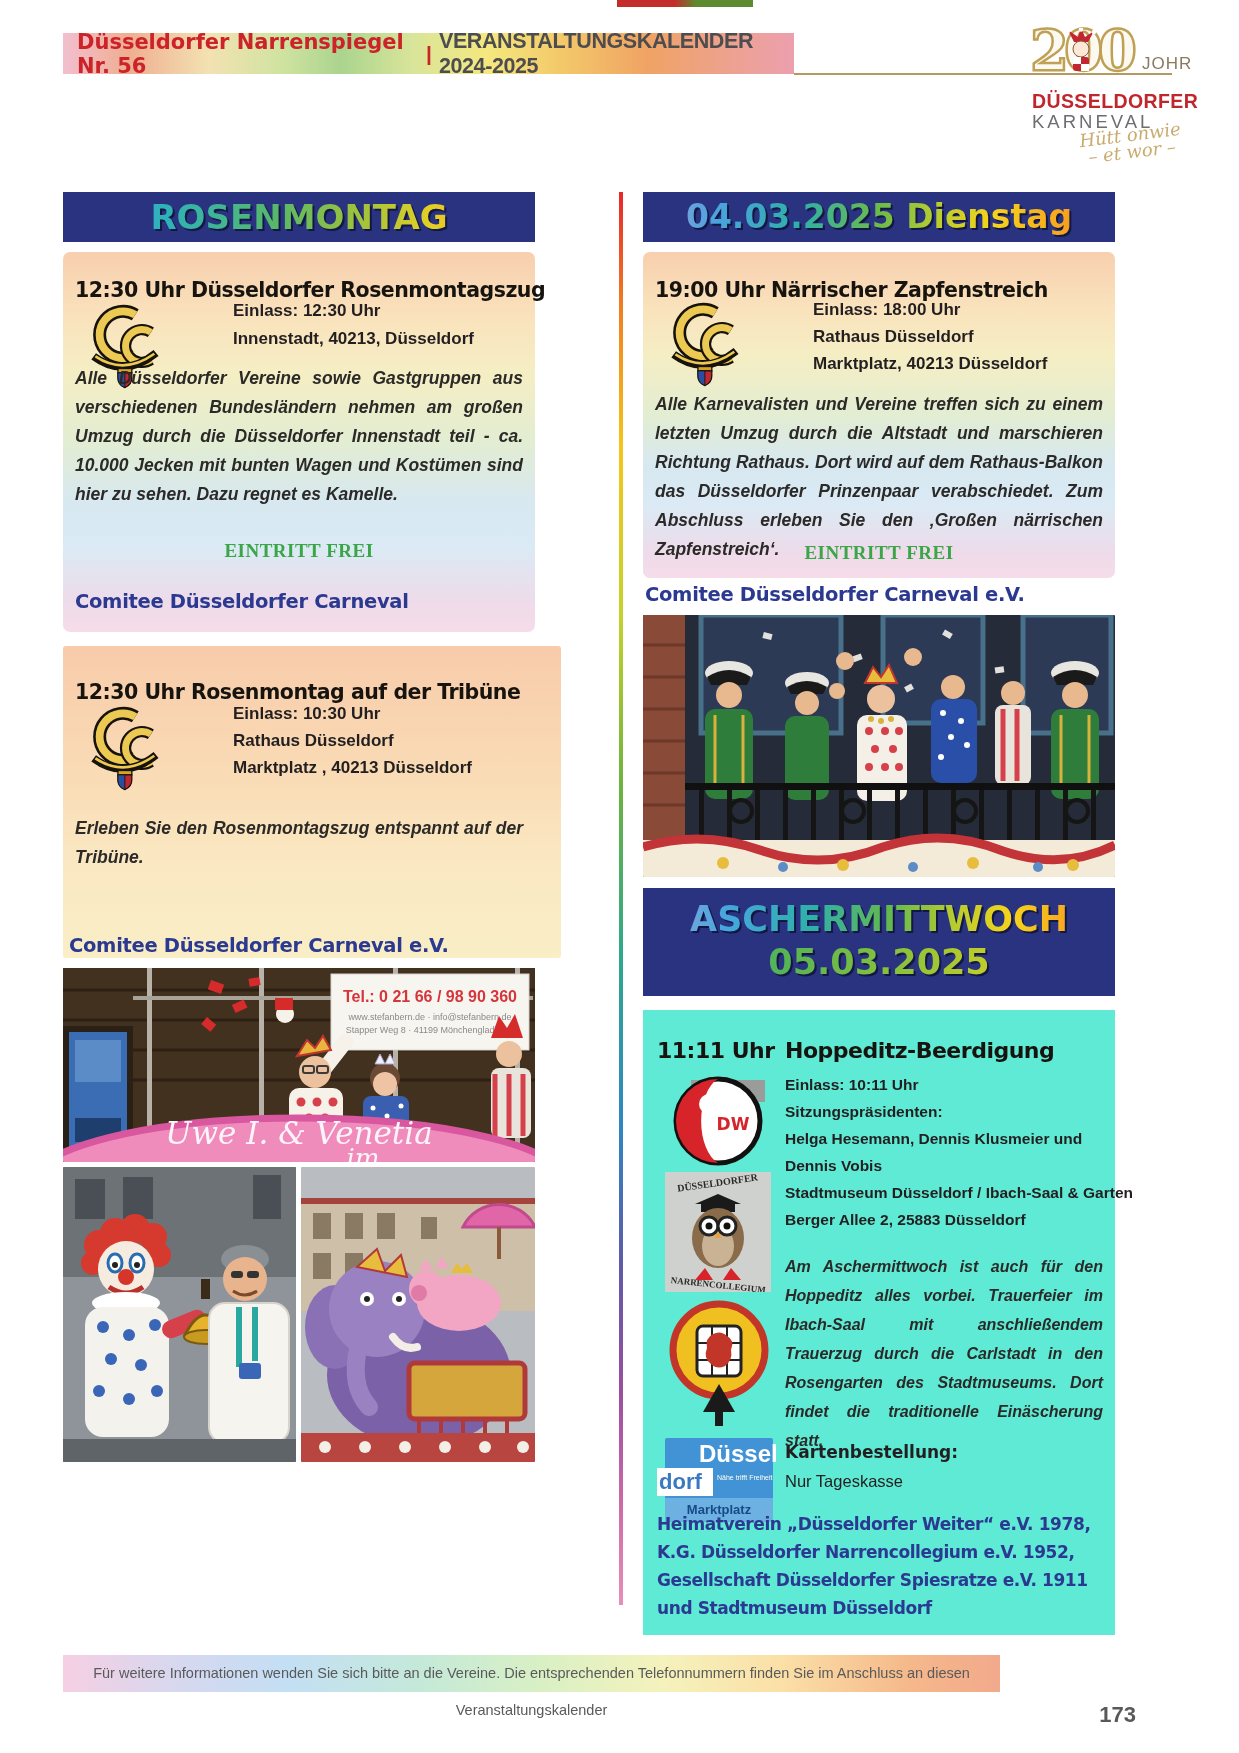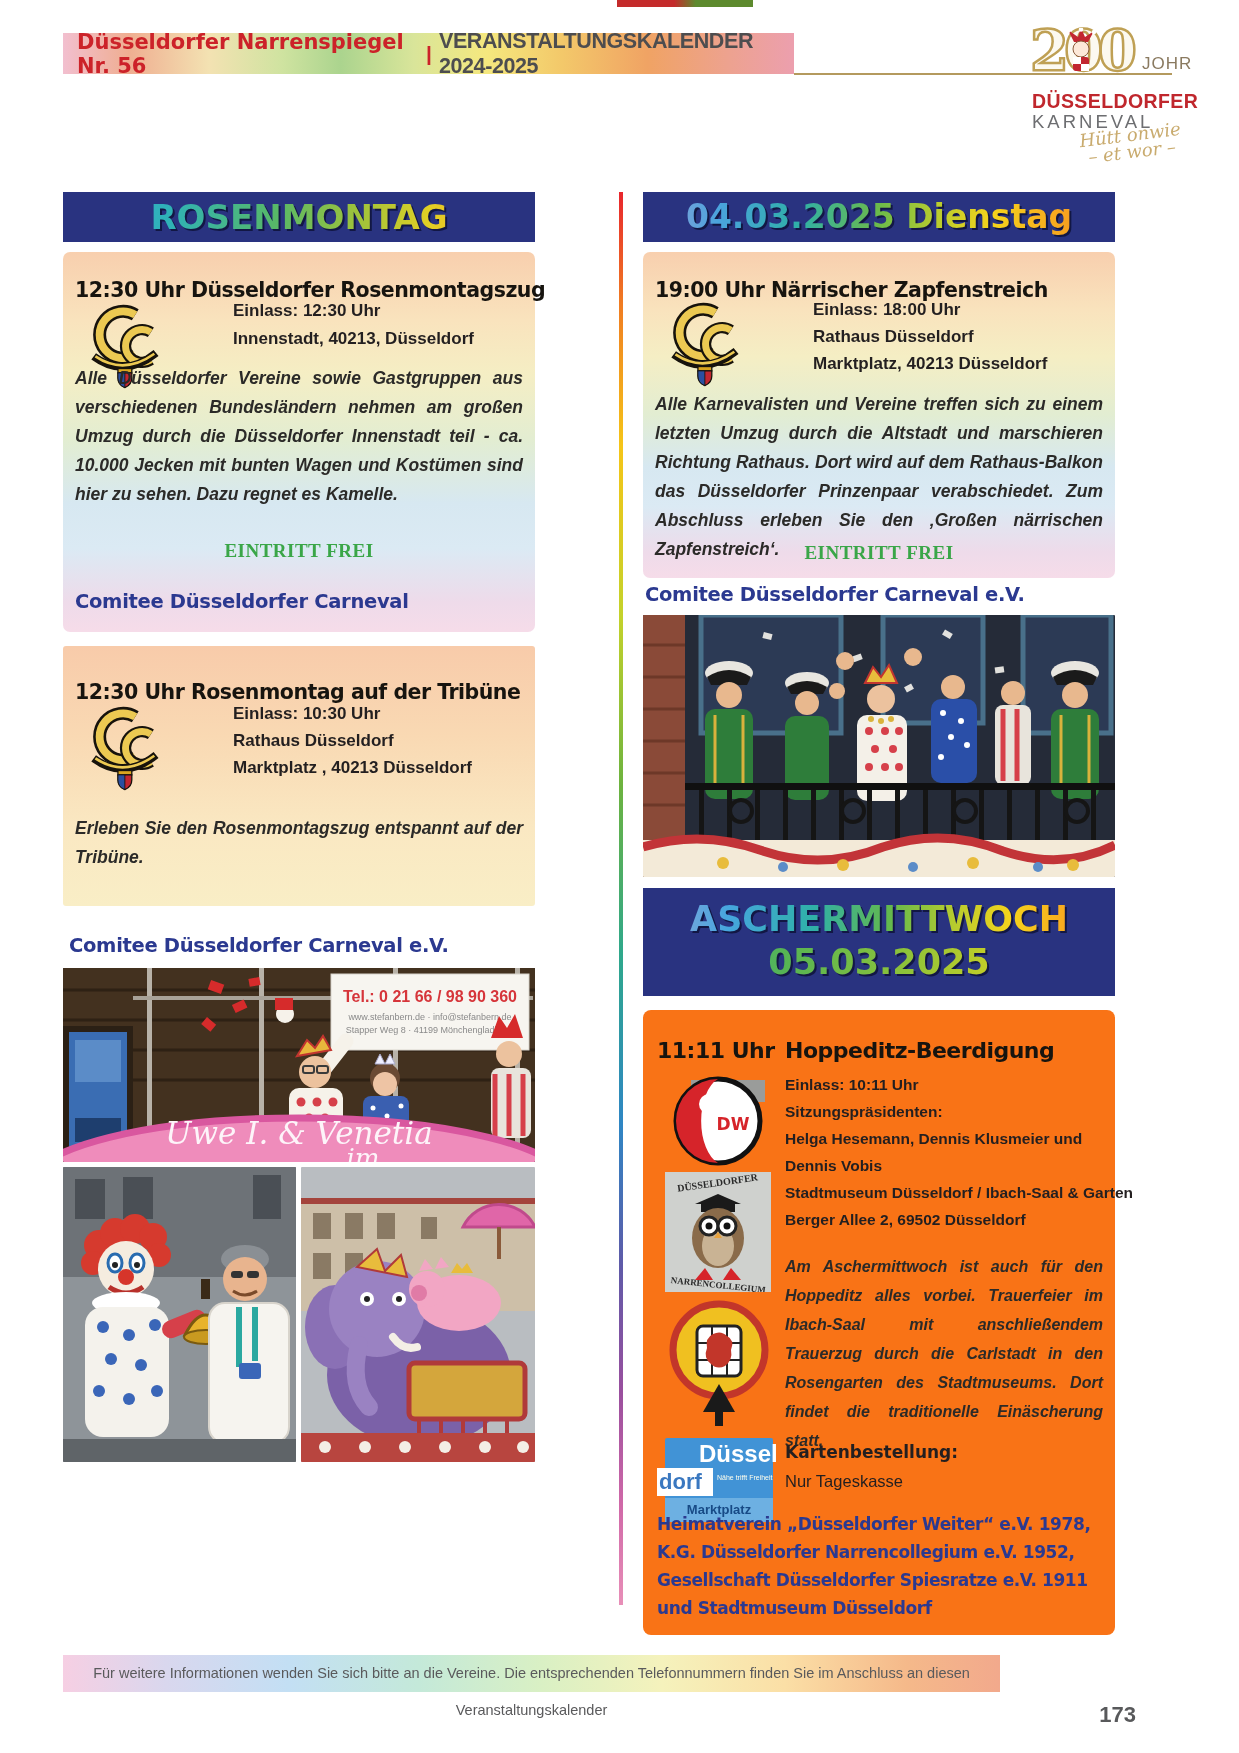--- a/index.html
+++ b/index.html
@@ -32,21 +32,21 @@
   .grad-b{background-image:linear-gradient(90deg,#98a3d8 0%,#4aa3dd 16%,#2fb0a8 33%,#6cbb4a 50%,#b7cc2e 62%,#f5d31c 74%,#f7a81f 88%,#f08020 100%);}
   .grad-c{background-image:linear-gradient(90deg,#9aa5da 0%,#46a6de 18%,#2fb0a8 36%,#62b84e 52%,#b7cc2e 66%,#f5d31c 78%,#f7a81f 90%,#ef7d1e 100%);}
   .grad-d{background-image:linear-gradient(90deg,#2fb0a8 0%,#56b454 30%,#8cc23a 55%,#cfd024 78%,#f5d31c 100%);}
   
   .divider{background:linear-gradient(180deg,#e8262d 0%,#f07d22 8%,#f5c518 18%,#c4d22b 30%,#6db33f 42%,
            #2fa88c 54%,#2f86c4 66%,#5f5aa8 76%,#9a4f9e 85%,#d069a8 93%,#e88fb8 100%);}
   
   .box-rainbow{background:linear-gradient(180deg,#f8cfae 0%,#f9e3bd 18%,#f5eec4 32%,#e2edd2 50%,
                #d7e8f1 66%,#dbeaf4 78%,#eedbea 92%,#f6dce9 100%);border-radius:7px;}
   .box-peach{background:linear-gradient(180deg,#f8cbaa 0%,#f9d9b3 35%,#fae8c2 70%,#f9eec6 100%);border-radius:3px;}
-  .box-gray{background:#f97316;border-radius:8px;}
+  .box-gray{background:#5eead4;border-radius:0;}
   .etitle{font-family:"DejaVu Sans",sans-serif;font-weight:bold;font-size:20.5px;color:#17140f;
           letter-spacing:-0.5px;white-space:nowrap;}
   .edetail{font-family:"Liberation Sans",sans-serif;font-weight:bold;font-size:17px;color:#231f20;white-space:nowrap;}
   .edetail-sm{font-family:"Liberation Sans",sans-serif;font-weight:bold;font-size:15.5px;color:#231f20;white-space:nowrap;}
   .ebody{font-family:"Liberation Sans",sans-serif;font-weight:bold;font-style:italic;font-size:17.5px;
          line-height:29px;color:#2b2a28;text-align:justify;}
   .ebody-sm{font-family:"Liberation Sans",sans-serif;font-weight:bold;font-style:italic;font-size:16px;
          line-height:29px;color:#2b2a28;text-align:justify;}
   .admission{font-family:Liberation Serif, serif;font-weight:bold;font-size:19px;color:#3aa648;
              text-align:center;letter-spacing:0.5px;}
@@ -137,21 +137,21 @@
     <svg class="abs" style="left:22px;top:50px;" width="78" height="88" viewBox="0 0 90 100">
         <use href="#cc-logo"></use>
       </svg>
     <div class="abs edetail" style="left:170px;top:49px;">Einlass: 12:30 Uhr</div>
     <div class="abs edetail" style="left:170px;top:77px;">Innenstadt, 40213, Düsseldorf</div>
     <div class="abs ebody" style="left:12px;top:112px;width:448px;">Alle Düsseldorfer Vereine sowie Gastgruppen aus verschiedenen Bundesländern nehmen am großen Umzug durch die Düsseldorfer Innenstadt teil - ca. 10.000 Jecken mit bunten Wagen und Kostümen sind hier zu sehen. Dazu regnet es Kamelle.</div>
     <div class="abs admission" style="left:0;top:288px;width:100%;">EINTRITT FREI</div>
     <div class="abs organizer" style="left:12px;top:338px;">Comitee Düsseldorfer Carneval</div>
   </div>
 
-  <div class="abs box-peach" style="left:63px;top:646px;width:472px;height:260px;">
+  <div class="abs box-peach" style="left:63px;top:646px;width:472px;height:312px;padding-left:26px;">
     <div class="abs etitle" style="left:12px;top:34px;">12:30 Uhr Rosenmontag auf der Tribüne</div>
     <svg class="abs" style="left:22px;top:58px;" width="78" height="88" viewBox="0 0 90 100">
         <use href="#cc-logo"></use>
       </svg>
     <div class="abs edetail" style="left:170px;top:58px;">Einlass: 10:30 Uhr</div>
     <div class="abs edetail" style="left:170px;top:85px;">Rathaus Düsseldorf</div>
     <div class="abs edetail" style="left:170px;top:112px;">Marktplatz , 40213 Düsseldorf</div>
     <div class="abs ebody" style="left:12px;top:168px;width:448px;">Erleben Sie den Rosenmontagszug entspannt auf der Tribüne.</div>
     <div class="abs organizer" style="left:6px;top:288px;">Comitee Düsseldorfer Carneval e.V.</div>
   </div>
@@ -567,21 +567,21 @@
       </div>
       <div class="tag">Nähe trifft Freiheit</div>
       <div class="band">Marktplatz</div>
     </div>
 
     <div class="abs edetail-sm" style="left:142px;top:66px;">Einlass: 10:11 Uhr</div>
     <div class="abs edetail-sm" style="left:142px;top:93px;">Sitzungspräsidenten:</div>
     <div class="abs edetail-sm" style="left:142px;top:120px;">Helga Hesemann, Dennis Klusmeier und</div>
     <div class="abs edetail-sm" style="left:142px;top:147px;">Dennis Vobis</div>
     <div class="abs edetail-sm" style="left:142px;top:174px;">Stadtmuseum Düsseldorf / Ibach-Saal &amp; Garten</div>
-    <div class="abs edetail-sm" style="left:142px;top:201px;">Berger Allee 2, 69502 Düsseldorf</div>
+    <div class="abs edetail-sm" style="left:142px;top:201px;">Berger Allee 2, 25883 Düsseldorf</div>
 
     <div class="abs ebody-sm" style="left:142px;top:242px;width:318px;">Am Aschermittwoch ist auch für den Hoppeditz alles vorbei. Trauerfeier im Ibach-Saal mit anschließendem Trauerzug durch die Carlstadt in den Rosengarten des Stadtmuseums. Dort findet die traditionelle Einäscherung statt.</div>
 
     <div class="abs edetail" style="left:142px;top:432px;font-family:'DejaVu Sans',sans-serif;">Kartenbestellung:</div>
     <div class="abs" style="left:142px;top:462px;font-size:16.5px;color:#231f20;font-family:'Liberation Sans',sans-serif;">Nur Tageskasse</div>
 
     <div class="abs org-sm" style="left:14px;top:504px;">Heimatverein „Düsseldorfer Weiter“ e.V. 1978,</div>
     <div class="abs org-sm" style="left:14px;top:532px;">K.G. Düsseldorfer Narrencollegium e.V. 1952,</div>
     <div class="abs org-sm" style="left:14px;top:560px;">Gesellschaft Düsseldorfer Spiesratze e.V. 1911</div>
     <div class="abs org-sm" style="left:14px;top:588px;">und Stadtmuseum Düsseldorf</div>

